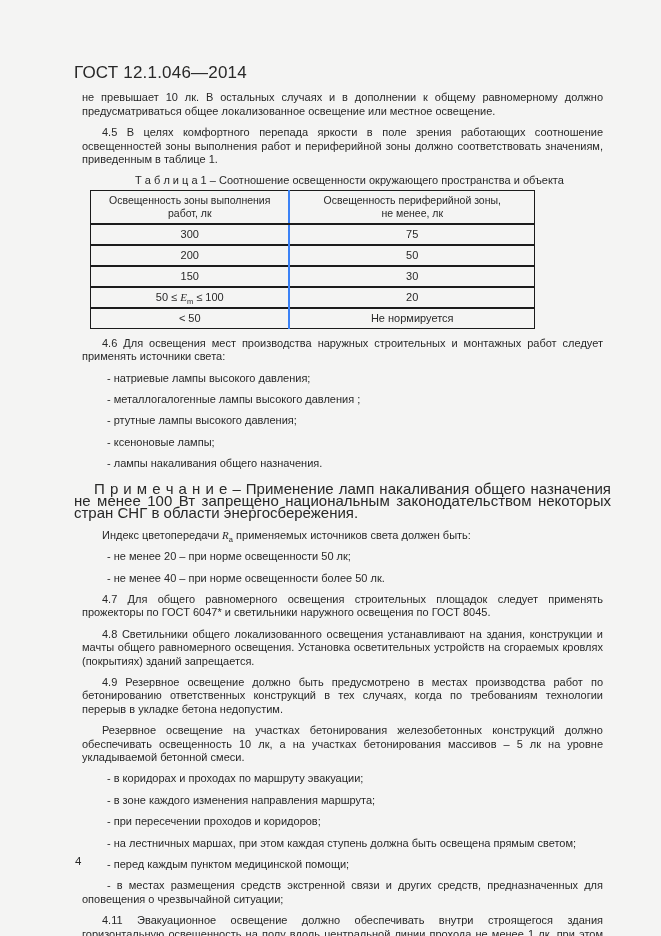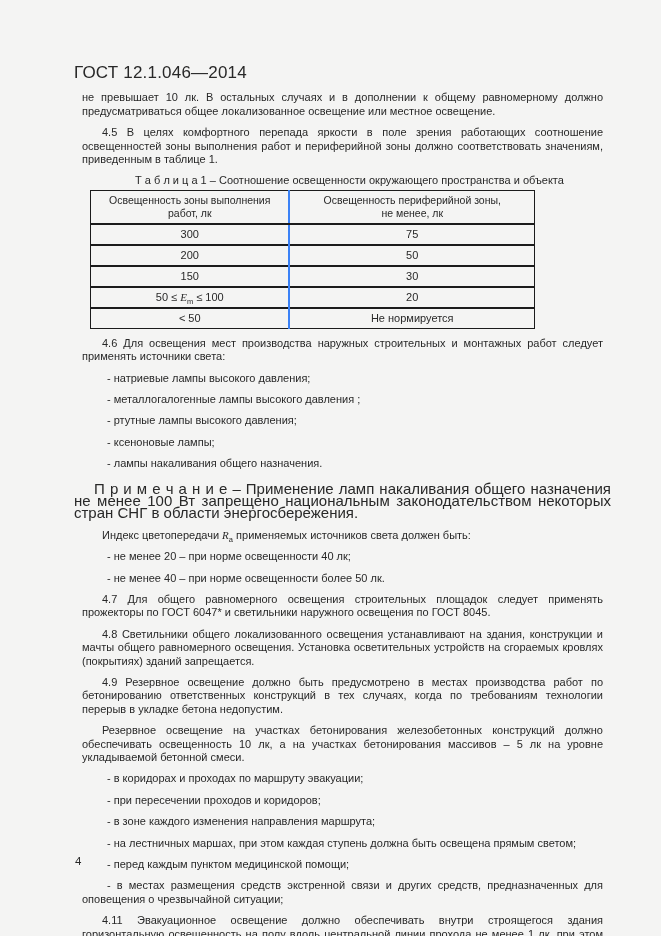--- a/index.html
+++ b/index.html
@@ -144,31 +144,31 @@
   <p class="para list-item">- натриевые лампы высокого давления;</p>
   <p class="para list-item">- металлогалогенные лампы высокого давления ;</p>
   <p class="para list-item">- ртутные лампы высокого давления;</p>
   <p class="para list-item">- ксеноновые лампы;</p>
   <p class="para list-item">- лампы накаливания общего назначения.</p>
 
   <p class="note">П р и м е ч а н и е – Применение ламп накаливания общего назначения не менее 100 Вт запрещено национальным законодательством некоторых стран СНГ в области энергосбережения.</p>
 
   <p class="para indent"><span>Индекс цветопередачи </span><span class="var">R</span><sub class="sub">a</sub><span> применяемых источников света должен быть:</span></p>
 
-  <p class="para list-item">- не менее 20 – при норме освещенности 40 лк;</p>
+  <p class="para list-item">- не менее 20 – при норме освещенности 50 лк;</p>
   <p class="para list-item">- не менее 40 – при норме освещенности более 50 лк.</p>
 
   <p class="para indent">4.7 Для общего равномерного освещения строительных площадок следует применять прожекторы по ГОСТ 6047* и светильники наружного освещения по ГОСТ 8045.</p>
   <p class="para indent">4.8 Светильники общего локализованного освещения  устанавливают на здания, конструкции и мачты общего равномерного освещения. Установка осветительных устройств на сгораемых кровлях (покрытиях) зданий запрещается.</p>
   <p class="para indent">4.9 Резервное освещение должно быть предусмотрено в местах производства работ по бетонированию ответственных конструкций в тех случаях, когда по требованиям технологии перерыв в укладке бетона недопустим.</p>
   <p class="para indent">Резервное освещение на участках бетонирования железобетонных конструкций должно обеспечивать освещенность 10 лк, а на участках бетонирования массивов – 5 лк на уровне укладываемой бетонной смеси.</p>
 
   <p class="para list-item">- в коридорах и проходах по маршруту эвакуации;</p>
+  <p class="para list-item">- в зоне каждого изменения направления маршрута;</p>
   <p class="para list-item">- при пересечении проходов и коридоров;</p>
-  <p class="para list-item">- в зоне каждого изменения направления маршрута;</p>
   <p class="para list-item">- на лестничных маршах, при этом каждая ступень должна быть освещена прямым светом;</p>
   <p class="para list-item">- перед каждым пунктом медицинской помощи;</p>
   <p class="para list-item">- в местах размещения средств экстренной связи и других средств,  предназначенных для оповещения о чрезвычайной ситуации;</p>
 
   <p class="para indent">4.11 Эвакуационное освещение должно обеспечивать внутри строящегося здания горизонтальную освещенность на полу вдоль центральной линии прохода не менее 1 лк, при этом полоса шириной не менее 50 % ширины прохода, симметрично расположенная относительно центральной линии, должна иметь освещенность не менее 0,5 лк.</p>
 
   <div class="page-number">4</div>
 
 </div>
 

